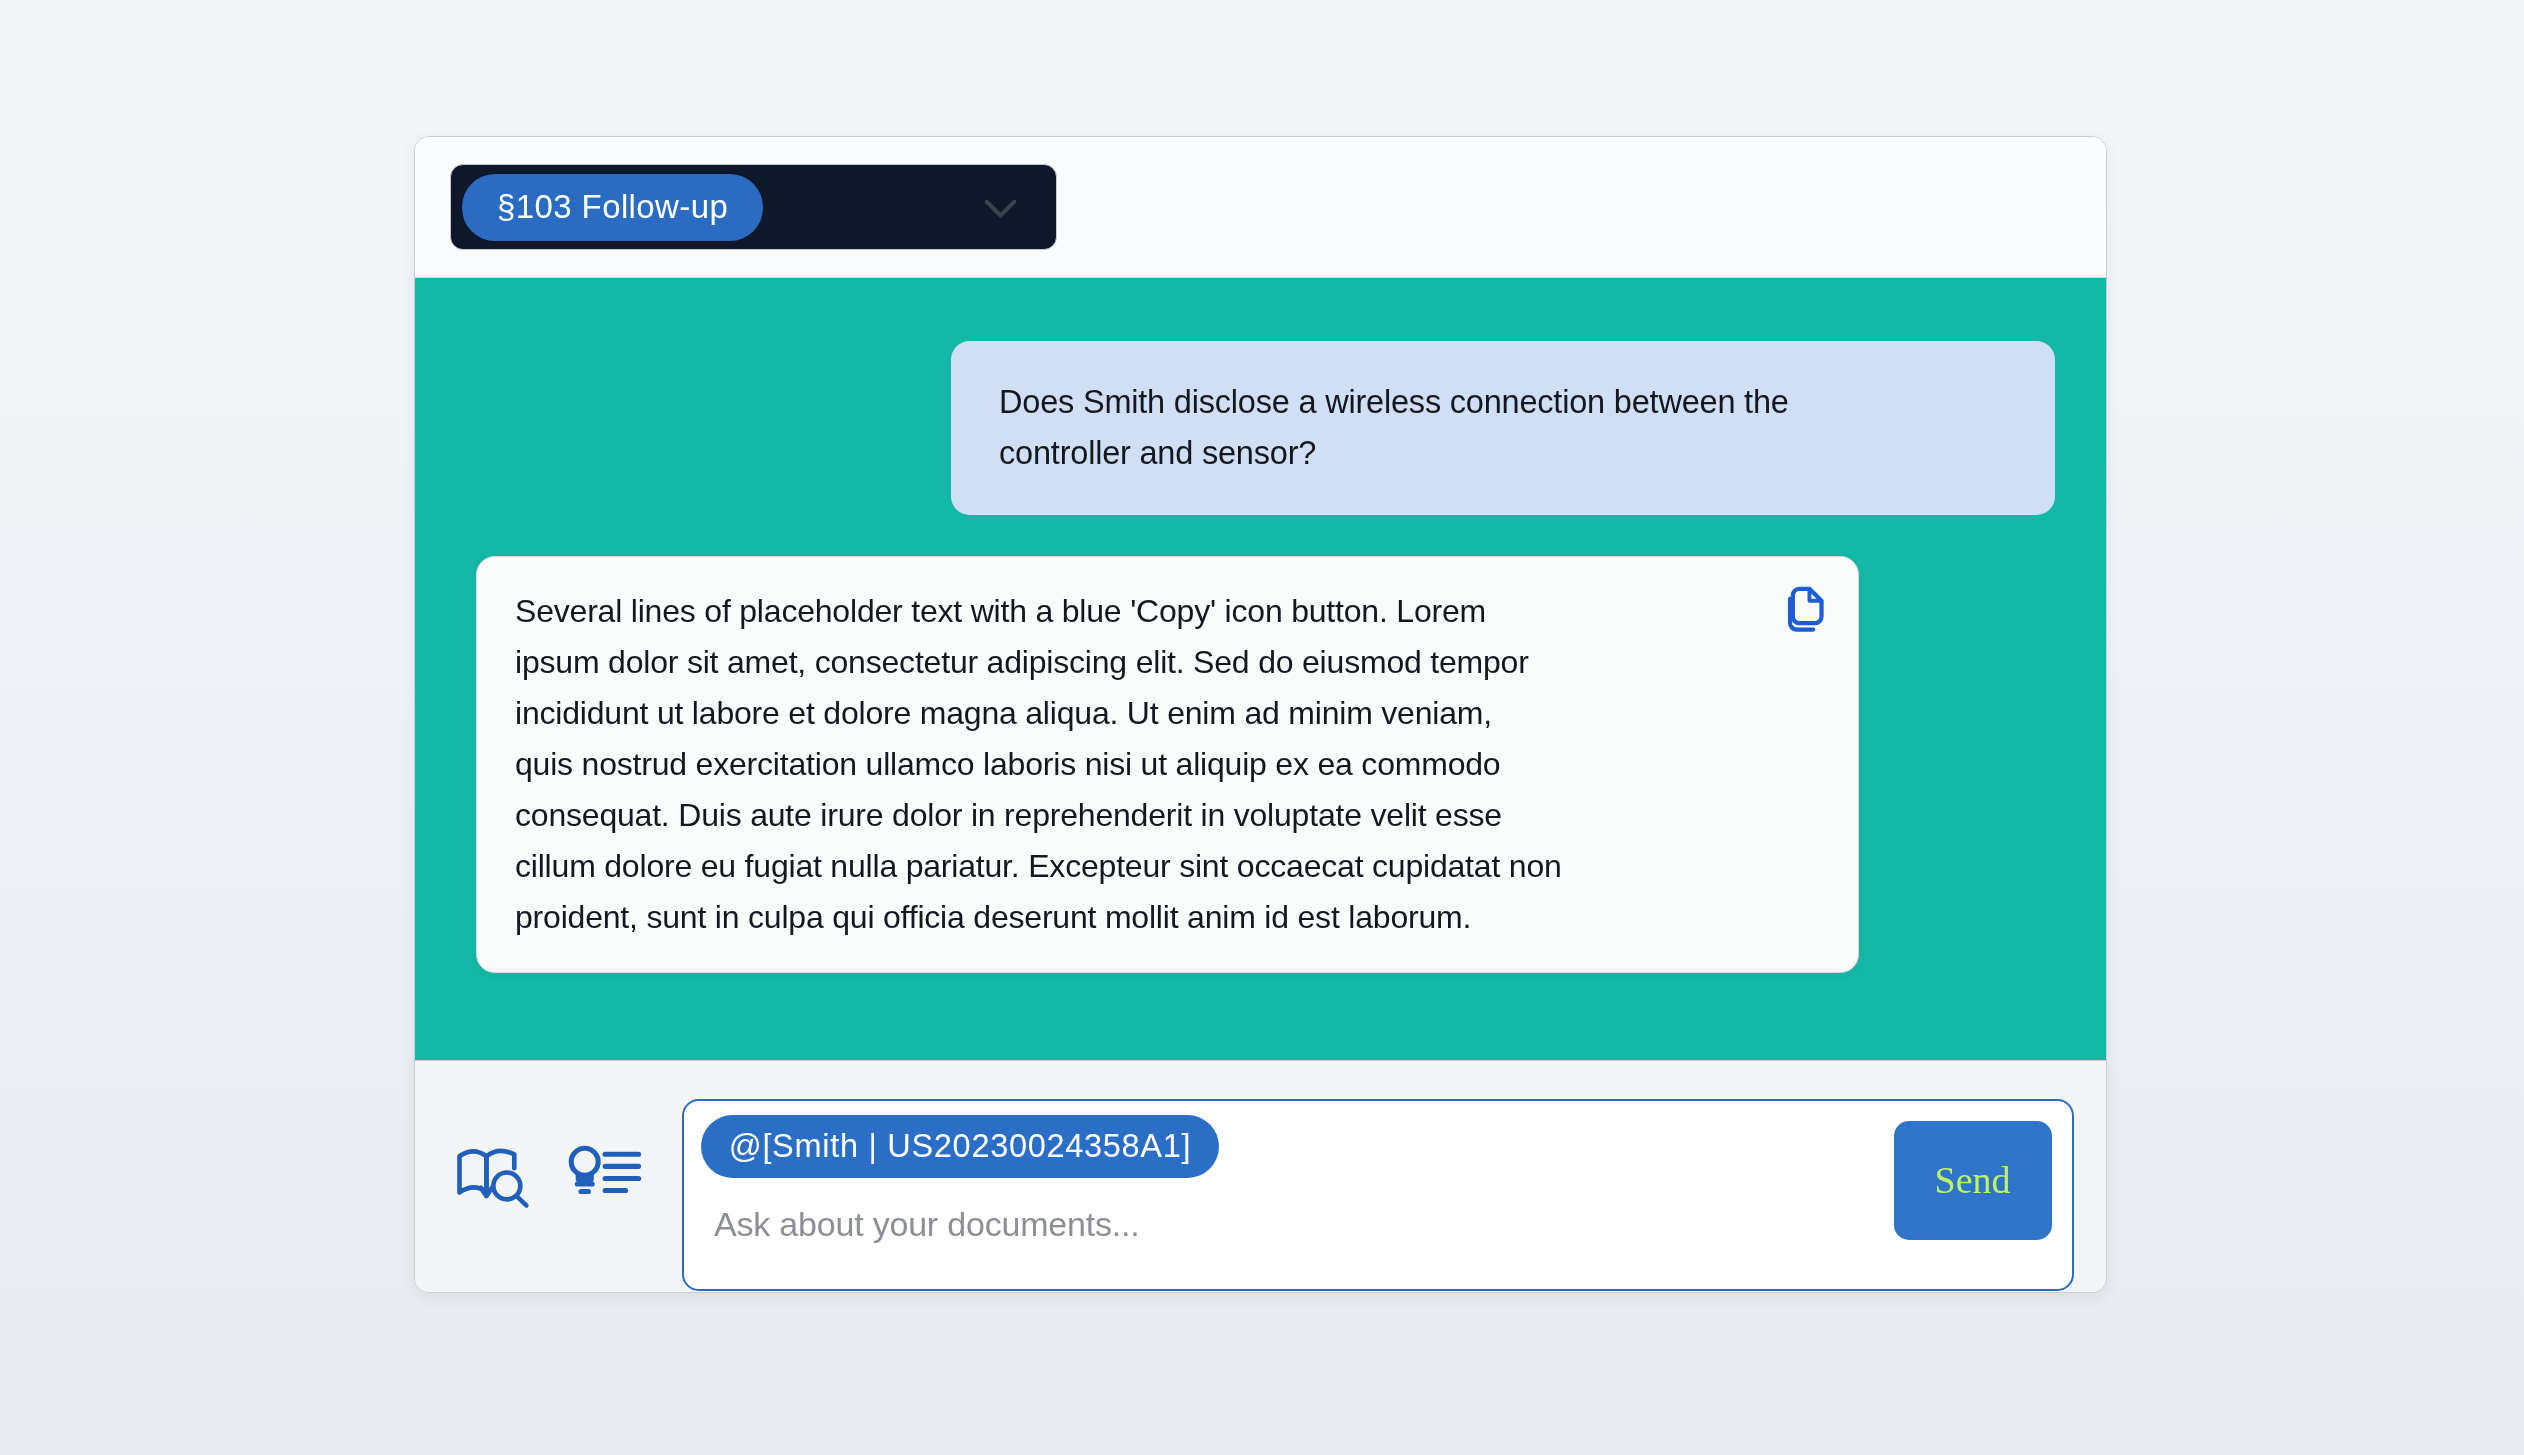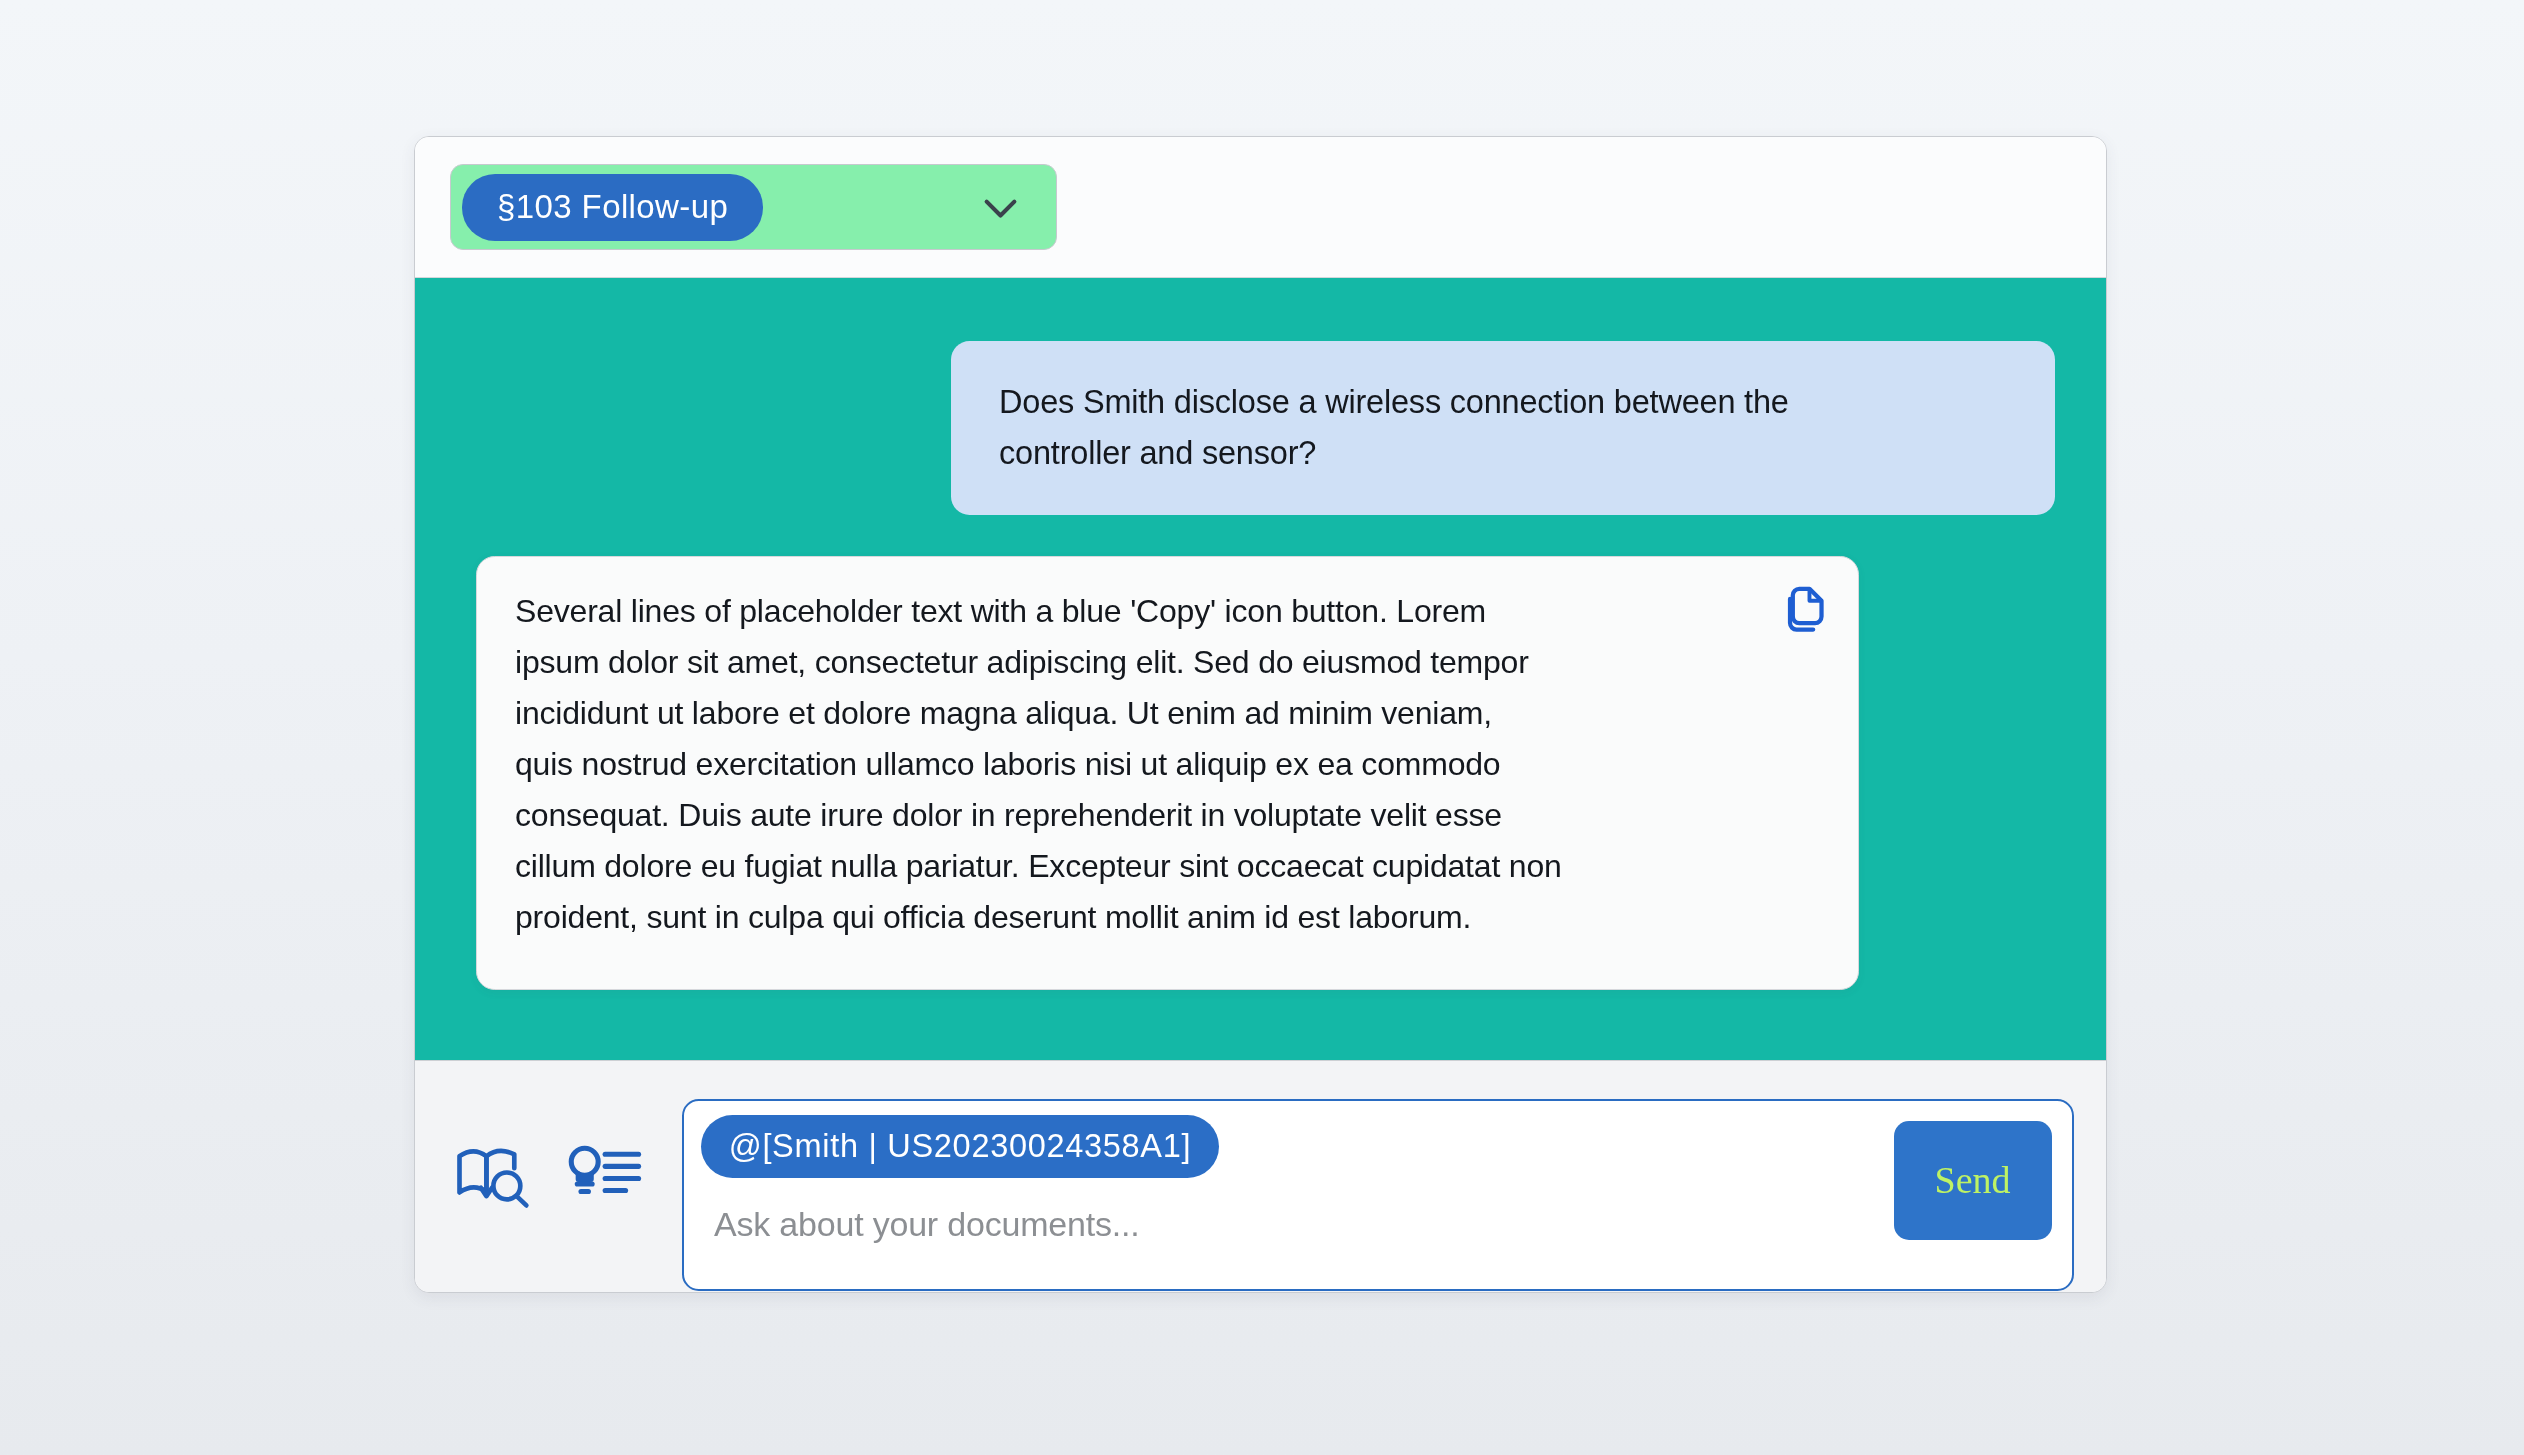--- a/index.html
+++ b/index.html
@@ -12,40 +12,40 @@
   .card {
     position:absolute; left:414px; top:136px; width:1693px; height:1157px;
     background:#fbfcfd; border:1.9px solid #c9ccd1; border-radius:15px;
     box-shadow:0 4.6px 15px rgba(60,70,85,.08);
     display:flex; flex-direction:column; overflow:hidden;
   }
   
   .header { flex:0 0 141px; position:relative; background:#fbfcfd; border-bottom:1.9px solid #d5d7db; }
   .selector {
     position:absolute; left:35px; top:27px; width:607px; height:86px;
-    border:1.9px solid #c6c9ce; border-radius:13px; background:#86efac;
+    border:1.9px solid #c6c9ce; border-radius:13px; background:#0f172a;
     display:flex; align-items:center; padding-left:11px; cursor:pointer;
   }
   .selector-pill {
     background:#2b6cc3; color:#ffffff; font-size:33px; height:67px; line-height:66px;
     padding:0 35px; border-radius:33px; letter-spacing:0.4px; white-space:nowrap;
   }
   .selector-chevron { position:absolute; right:37px; top:32px; width:37px; height:24px; }
   
   .chat { flex:1 1 auto; background:#14b8a6; padding:63px 51px 0 61px; }
   .msg-row-user { display:flex; justify-content:flex-end; }
   .bubble-user {
     width:1104px; background:#cfe0f6; border-radius:18.6px; padding:36px 48px;
     font-size:32.5px; line-height:51px; color:#14181e; letter-spacing:-0.2px;
   }
   .bubble-user div, .bubble-assistant .line { white-space:pre; }
   .bubble-assistant {
     position:relative; margin-top:41px; width:1383px;
     background:#fafbfb; border:1.9px solid #d6d8dc; border-radius:18.6px;
-    padding:29px 93px 46px 38px;
+    padding:29px 93px 29px 38px;
     font-size:32px; line-height:51px; color:#14181e; letter-spacing:-0.2px;
     box-shadow:0 2.8px 8.4px rgba(60,70,85,.06);
   }
   .copy-btn {
     position:absolute; top:26px; right:30px; width:50px; height:56px;
     background:none; border:none; cursor:pointer;
   }
   
   .footer { flex:0 0 232px; position:relative; background:#f3f4f6; border-top:1.9px solid #cdd0d4; }
   .icon-btn { position:absolute; background:none; border:none; cursor:pointer; }

